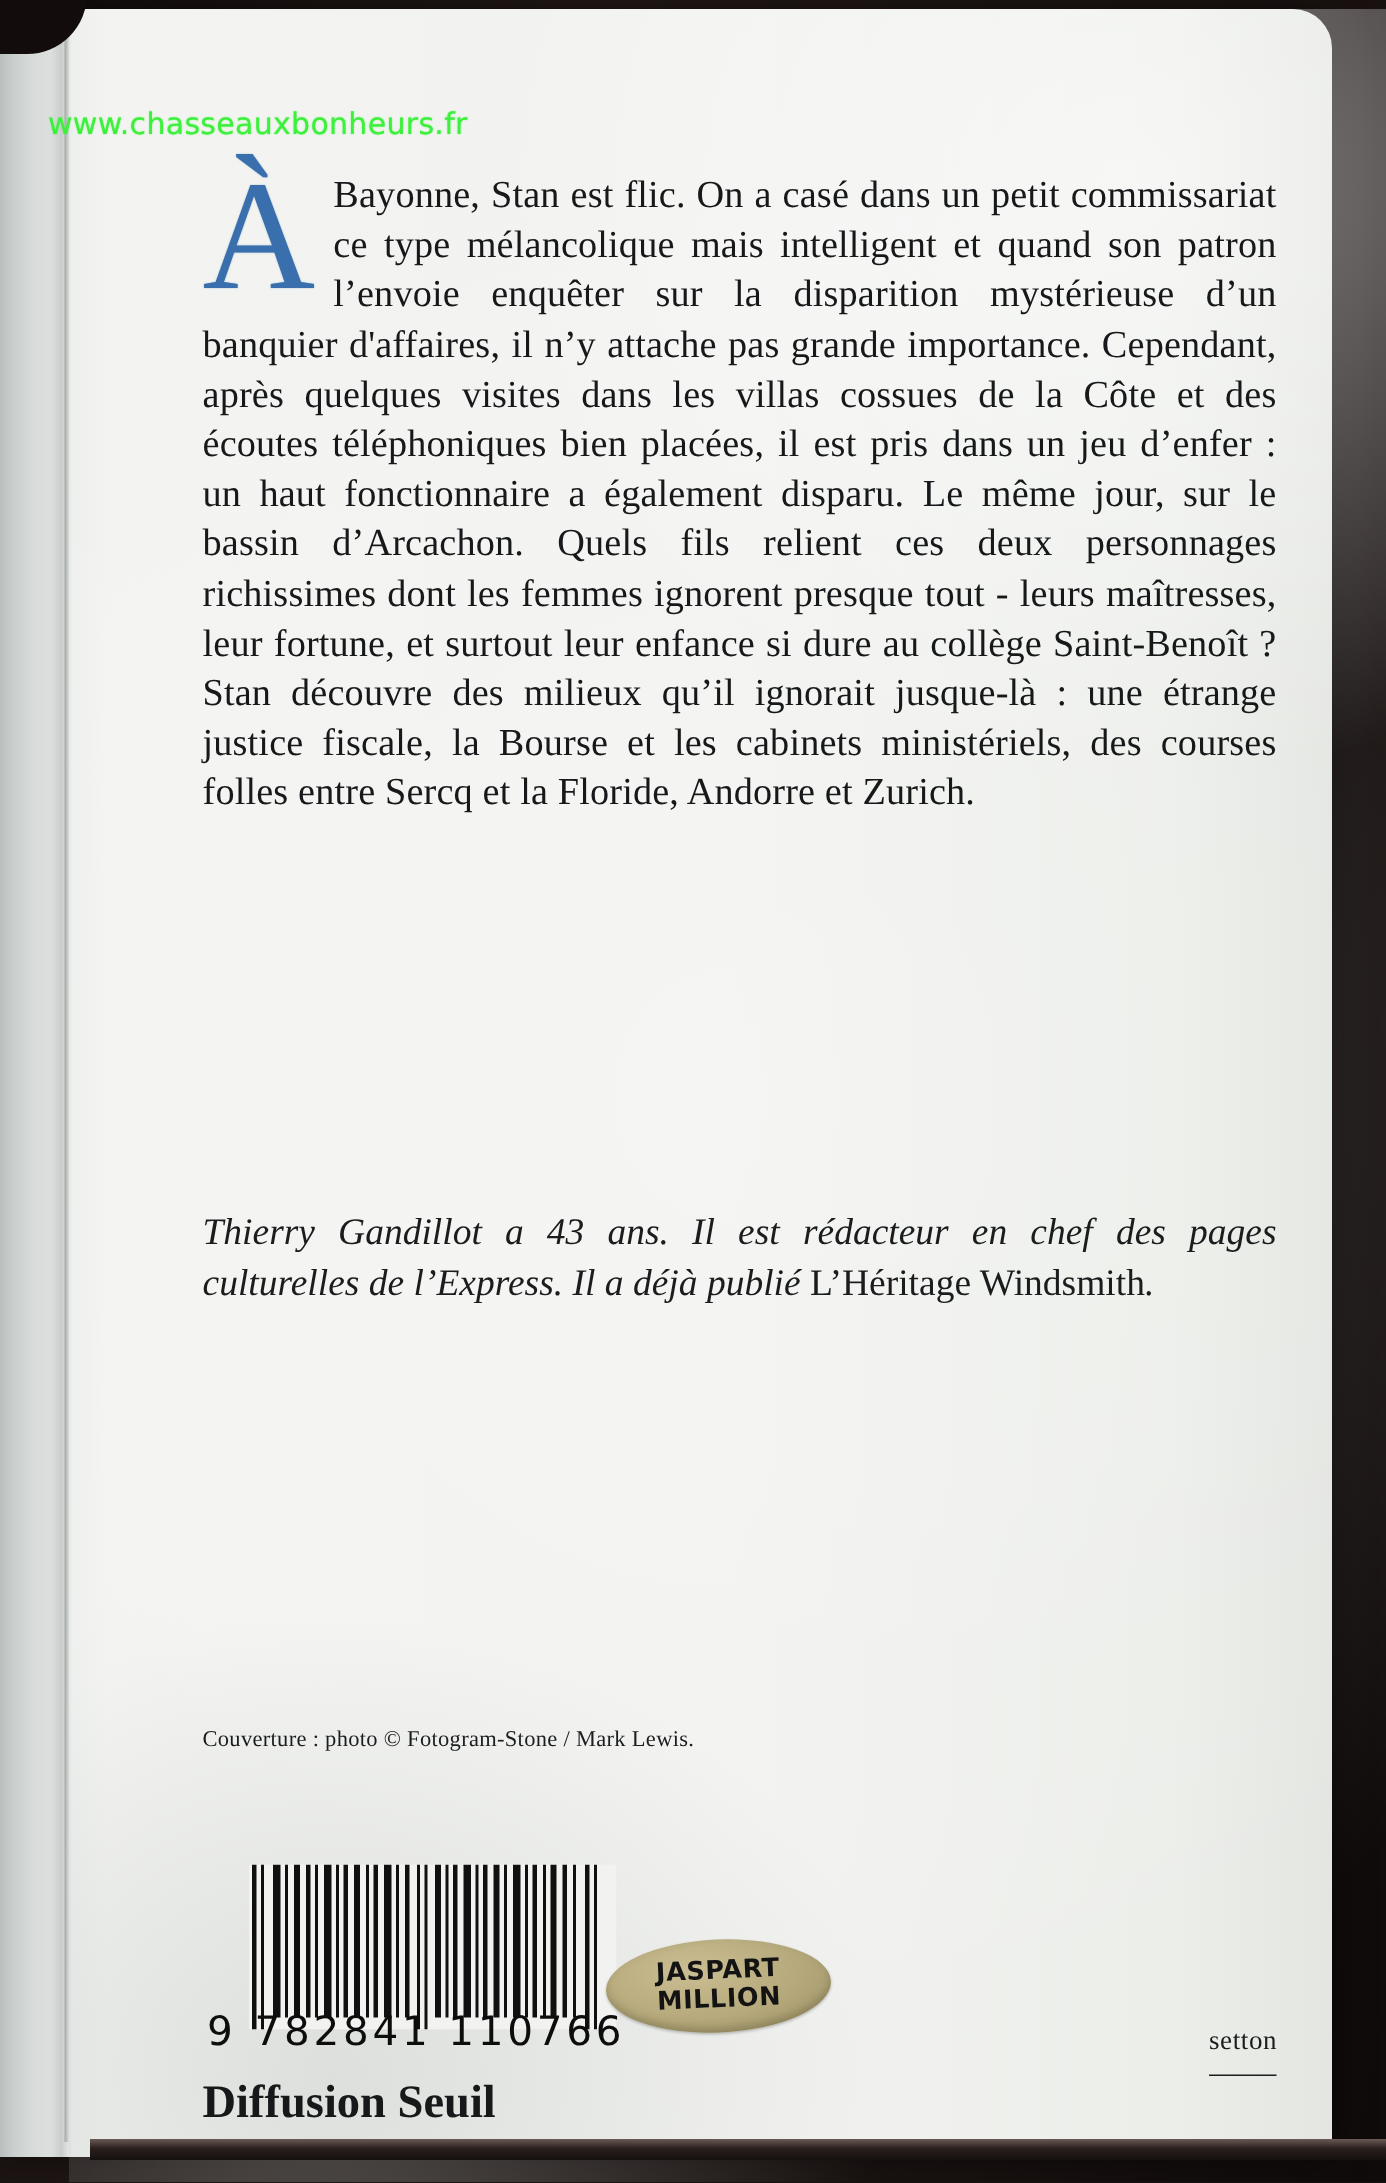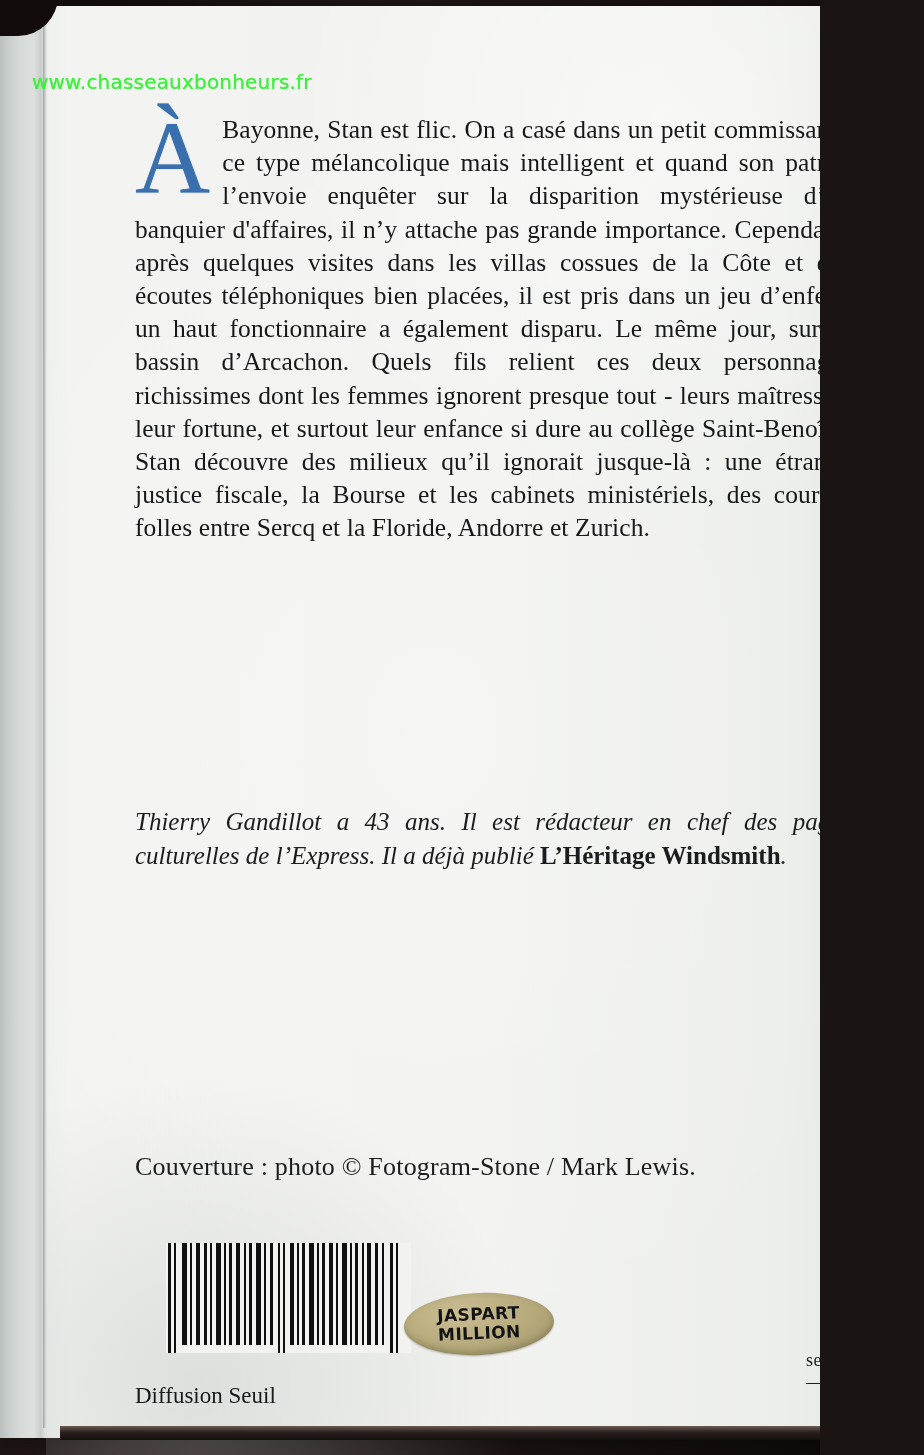--- a/index.html
+++ b/index.html
@@ -6,21 +6,21 @@
   html, body {
     margin: 0;
     padding: 0;
     background: #1a1413;
   }
   body {
     font-family: "Liberation Serif", "DejaVu Serif", serif;
   }
   .scan {
     position: relative;
-    width: 820px;
+    width: 924px;
     height: 1455px;
     overflow: hidden;
     background: #17100f;
   }
   
   .dark-surround {
     position: absolute;
     inset: 0;
     background:
       linear-gradient(100deg, #120d0c 0%, #241a18 35%, #1b1312 70%, #0f0b0a 100%);
@@ -124,27 +124,27 @@
     position: absolute;
     left: 89px;
     top: 805px;
     width: 716px;
     font-size: 25px;
     line-height: 34px;
     font-style: italic;
     color: #1a1c1e;
     text-align: justify;
   }
-  .author-note .roman { font-style: normal; font-weight: bold; }
+  .author-note .roman { font-style: normal; }
 
   .credit {
     position: absolute;
     left: 89px;
     top: 1152px;
-    font-size: 26px;
+    font-size: 15px;
     color: #1b1d1f;
     letter-spacing: 0.2px;
   }
 
   
   .barcode-block {
     position: absolute;
     left: 120px;
     top: 1243px;
     width: 255px;
@@ -197,22 +197,23 @@
     top: 1348px;
     font-size: 24px;
     color: #16181a;
     letter-spacing: 0.3px;
     white-space: nowrap;
   }
   .diffusion {
     position: absolute;
     left: 89px;
     top: 1383px;
-    font-size: 23px;
+    font-size: 31px;
     color: #16181a;
+    font-weight: bold;
   }
   .publisher-logo {
     position: absolute;
     left: 760px;
     top: 1350px;
     font-size: 18px;
     color: #1b1d1f;
     border-bottom: 1.3px solid #1b1d1f;
     padding-bottom: 12px;
     letter-spacing: 0.4px;
@@ -280,20 +281,23 @@
           <rect x="184" y="0" width="2" height="102"></rect>
           <rect x="189" y="0" width="3" height="102"></rect>
           <rect x="196" y="0" width="2" height="102"></rect>
           <rect x="201" y="0" width="4" height="102"></rect>
           <rect x="209" y="0" width="3" height="102"></rect>
           <rect x="216" y="0" width="2" height="102"></rect>
           <rect x="224" y="0" width="3" height="110"></rect>
           <rect x="230" y="0" width="2" height="110"></rect>
         </g>
       </svg>
+      <div class="barcode-digits">
+        <span class="lead">9</span><span>782841 110766</span>
+      </div>
     </div>
 
     <div class="sticker">
       <span>JASPART</span>
       <span>MILLION</span>
     </div>
 
 
     <div class="diffusion">Diffusion Seuil</div>
 

